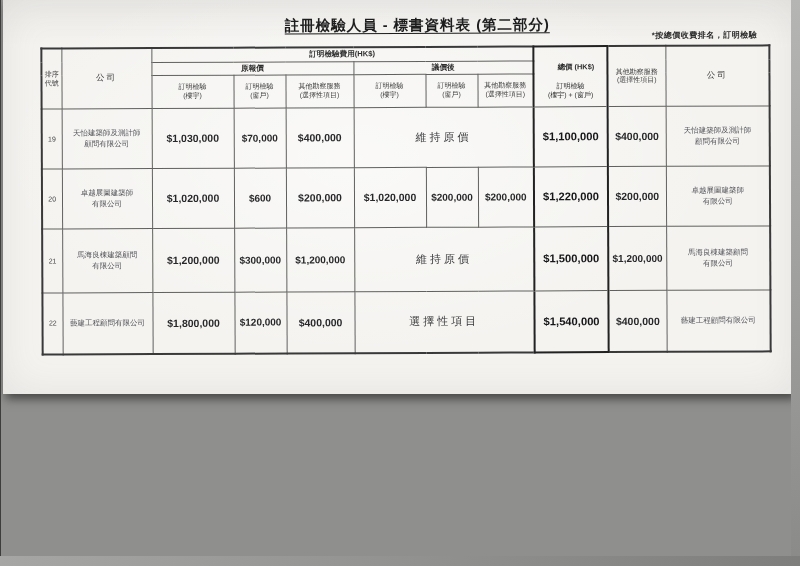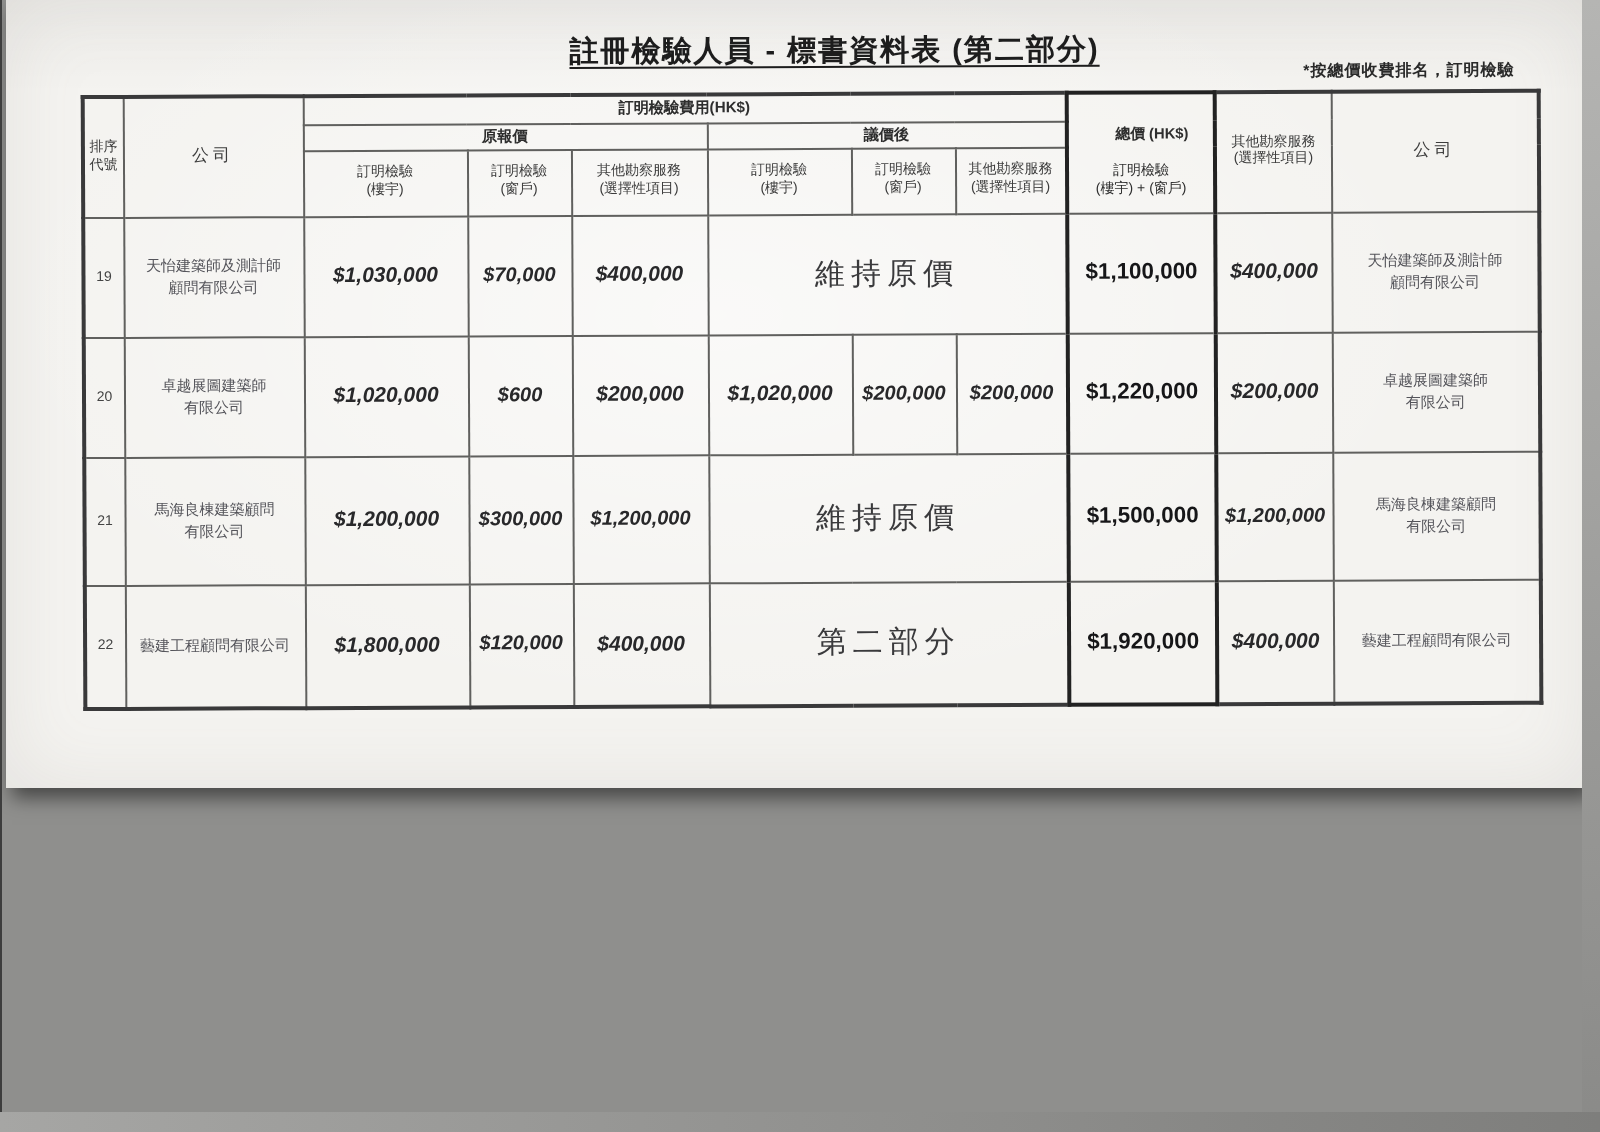--- a/index.html
+++ b/index.html
@@ -51,24 +51,24 @@
   th.hsub{font-size:7px;font-weight:normal;color:#3c3c3c;line-height:1.25;}
   th.hrank{font-size:7px;font-weight:normal;color:#3c3c3c;line-height:1.3;}
   th.hcompany{font-size:8.5px;font-weight:normal;color:#3c3c3c;letter-spacing:2px;}
   .col-total{border-left:2px solid #222 !important;border-right:2px solid #222 !important;}
   th.col-total{border-top:2px solid #222 !important;}
   tr.last .col-total{border-bottom:2px solid #222 !important;}
   th.htotal{font-size:7px;line-height:1.3;color:#2e2e2e;font-weight:normal;}
   th.htotal .t1{font-weight:bold;font-size:7.4px;display:block;margin-left:11px;}
   td.code{font-size:7px;color:#444;}
   td.cname{font-size:7.5px;color:#54545a;line-height:1.5;}
-  td.money{font-size:10.5px;font-weight:600;color:#28282a;font-family:"Liberation Sans","DejaVu Sans",sans-serif;font-style:italic;}
+  td.money{font-size:10.5px;font-weight:600;color:#28282a;font-family:"Liberation Sans","DejaVu Sans",sans-serif;}
   td.money-sm{font-size:10px;}
   td.total-val{font-size:11.2px;font-weight:bold;color:#161618;margin-top:48px;}
-  td.nego-note{font-size:15px;color:#3a3a3c;letter-spacing:3px;}
+  td.nego-note{font-size:11px;color:#3a3a3c;letter-spacing:3px;}
   tr.r1{height:60px;} tr.r2{height:60px;} tr.r3{height:64px;} tr.r4{height:62px;}
   tr.h1{height:14px;} tr.h2{height:13px;} tr.h3{height:33px;}
   
   .edge-left{position:absolute;left:0;top:0;width:1px;height:566px;background:#3d3d3d;}
   .edge-bottom{position:absolute;left:0;top:556px;width:800px;height:10px;background:linear-gradient(90deg,#a6a6a4,#7e7e7c);}
   .edge-right{position:absolute;left:791px;top:0;width:9px;height:566px;background:linear-gradient(180deg,#b5b5b3,#8a8a88);}
 </style>
 </head>
 <body>
 
@@ -167,22 +167,22 @@
           <td class="money money-sm">$1,200,000</td>
           <td class="cname">馬海良棟建築顧問
 有限公司</td>
         </tr>
         <tr class="r4 last">
           <td class="code">22</td>
           <td class="cname">藝建工程顧問有限公司</td>
           <td class="money">$1,800,000</td>
           <td class="money money-sm">$120,000</td>
           <td class="money">$400,000</td>
-          <td class="nego-note" colspan="3">第二部分</td>
-          <td class="total-val col-total">$1,920,000</td>
+          <td class="nego-note" colspan="3">選擇性項目</td>
+          <td class="total-val col-total">$1,540,000</td>
           <td class="money">$400,000</td>
           <td class="cname">藝建工程顧問有限公司</td>
         </tr>
       </tbody>
     </table>
   </div>
 </div>
 
 <div class="edge-left"></div>
 <div class="edge-right"></div>

